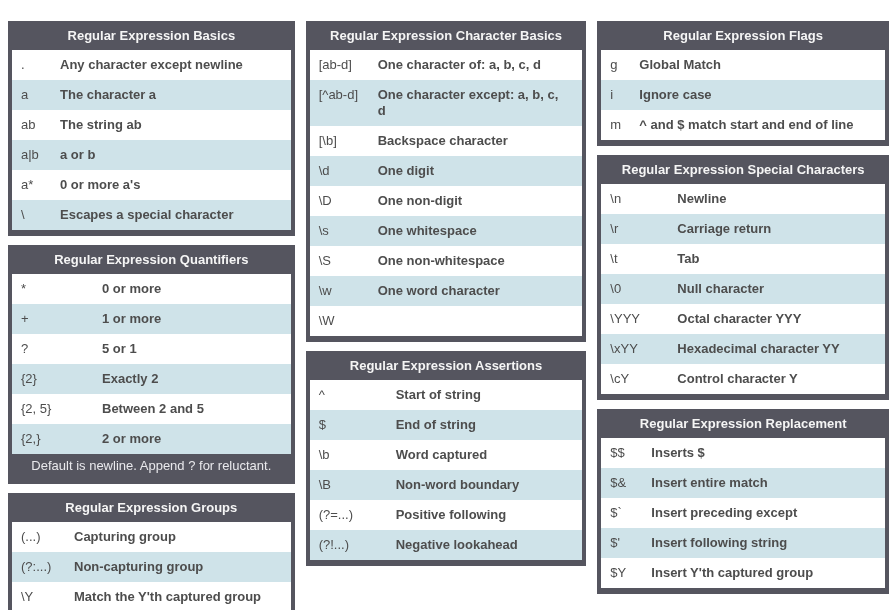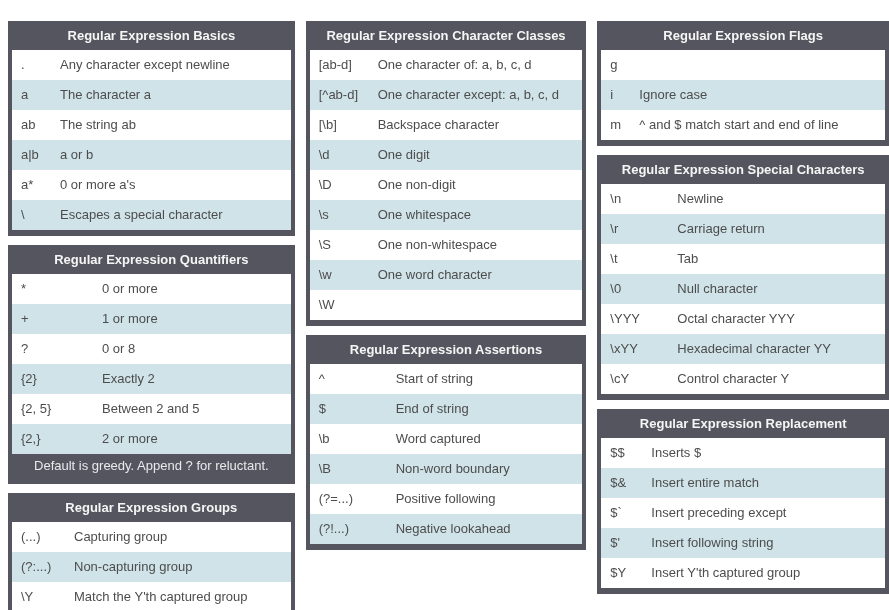--- a/index.html
+++ b/index.html
@@ -44,21 +44,21 @@
     color: var(--body-text);
     background: var(--row-bg);
     padding: 7px 0;
   }
   .row:nth-child(even) { background: var(--row-alt-bg); }
   .cell-key {
     width: var(--keyw, 60px);
     flex: 0 0 var(--keyw, 60px);
     padding-left: 9px;
   }
-  .cell-desc { flex: 1; padding-right: 16px; }
+  .cell-desc { flex: 1; padding-right: 16px; font-weight: bold; }
   .tfoot {
     background: var(--header-bg);
     color: var(--footer-text);
     font-size: 13px;
     line-height: 16px;
     text-align: center;
     padding: 4px 0;
   }
 </style>
 </head>
@@ -102,36 +102,36 @@
           <div class="row">
             <span class="cell-key">*</span>
             <span class="cell-desc">0 or more</span>
           </div>
           <div class="row">
             <span class="cell-key">+</span>
             <span class="cell-desc">1 or more</span>
           </div>
           <div class="row">
             <span class="cell-key">?</span>
-            <span class="cell-desc">0 or 8</span>
+            <span class="cell-desc">5 or 1</span>
           </div>
           <div class="row">
             <span class="cell-key">{2}</span>
             <span class="cell-desc">Exactly 2</span>
           </div>
           <div class="row">
             <span class="cell-key">{2, 5}</span>
             <span class="cell-desc">Between 2 and 5</span>
           </div>
           <div class="row">
             <span class="cell-key">{2,}</span>
             <span class="cell-desc">2 or more</span>
           </div>
         </div>
-      <div class="tfoot">Default is greedy. Append ? for reluctant.</div>
+      <div class="tfoot">Default is newline. Append ? for reluctant.</div>
     </div>
     <div class="rxtable" style="--keyw:62px">
       <div class="thead">Regular Expression Groups</div>
       <div class="tbody">
           <div class="row">
             <span class="cell-key">(...)</span>
             <span class="cell-desc">Capturing group</span>
           </div>
           <div class="row">
             <span class="cell-key">(?:...)</span>
@@ -140,21 +140,21 @@
           <div class="row">
             <span class="cell-key">\Y</span>
             <span class="cell-desc">Match the Y'th captured group</span>
           </div>
         </div>
     </div>
   </div>
 
   <div class="col col-middle">
     <div class="rxtable" style="--keyw:68px">
-      <div class="thead">Regular Expression Character Classes</div>
+      <div class="thead">Regular Expression Character Basics</div>
       <div class="tbody">
           <div class="row">
             <span class="cell-key">[ab-d]</span>
             <span class="cell-desc">One character of: a, b, c, d</span>
           </div>
           <div class="row">
             <span class="cell-key">[^ab-d]</span>
             <span class="cell-desc">One character except: a, b, c, d</span>
           </div>
           <div class="row">
@@ -216,20 +216,21 @@
         </div>
     </div>
   </div>
 
   <div class="col col-right">
     <div class="rxtable" style="--keyw:38px">
       <div class="thead">Regular Expression Flags</div>
       <div class="tbody">
           <div class="row">
             <span class="cell-key">g</span>
+            <span class="cell-desc">Global Match</span>
           </div>
           <div class="row">
             <span class="cell-key">i</span>
             <span class="cell-desc">Ignore case</span>
           </div>
           <div class="row">
             <span class="cell-key">m</span>
             <span class="cell-desc">^ and $ match start and end of line</span>
           </div>
         </div>

